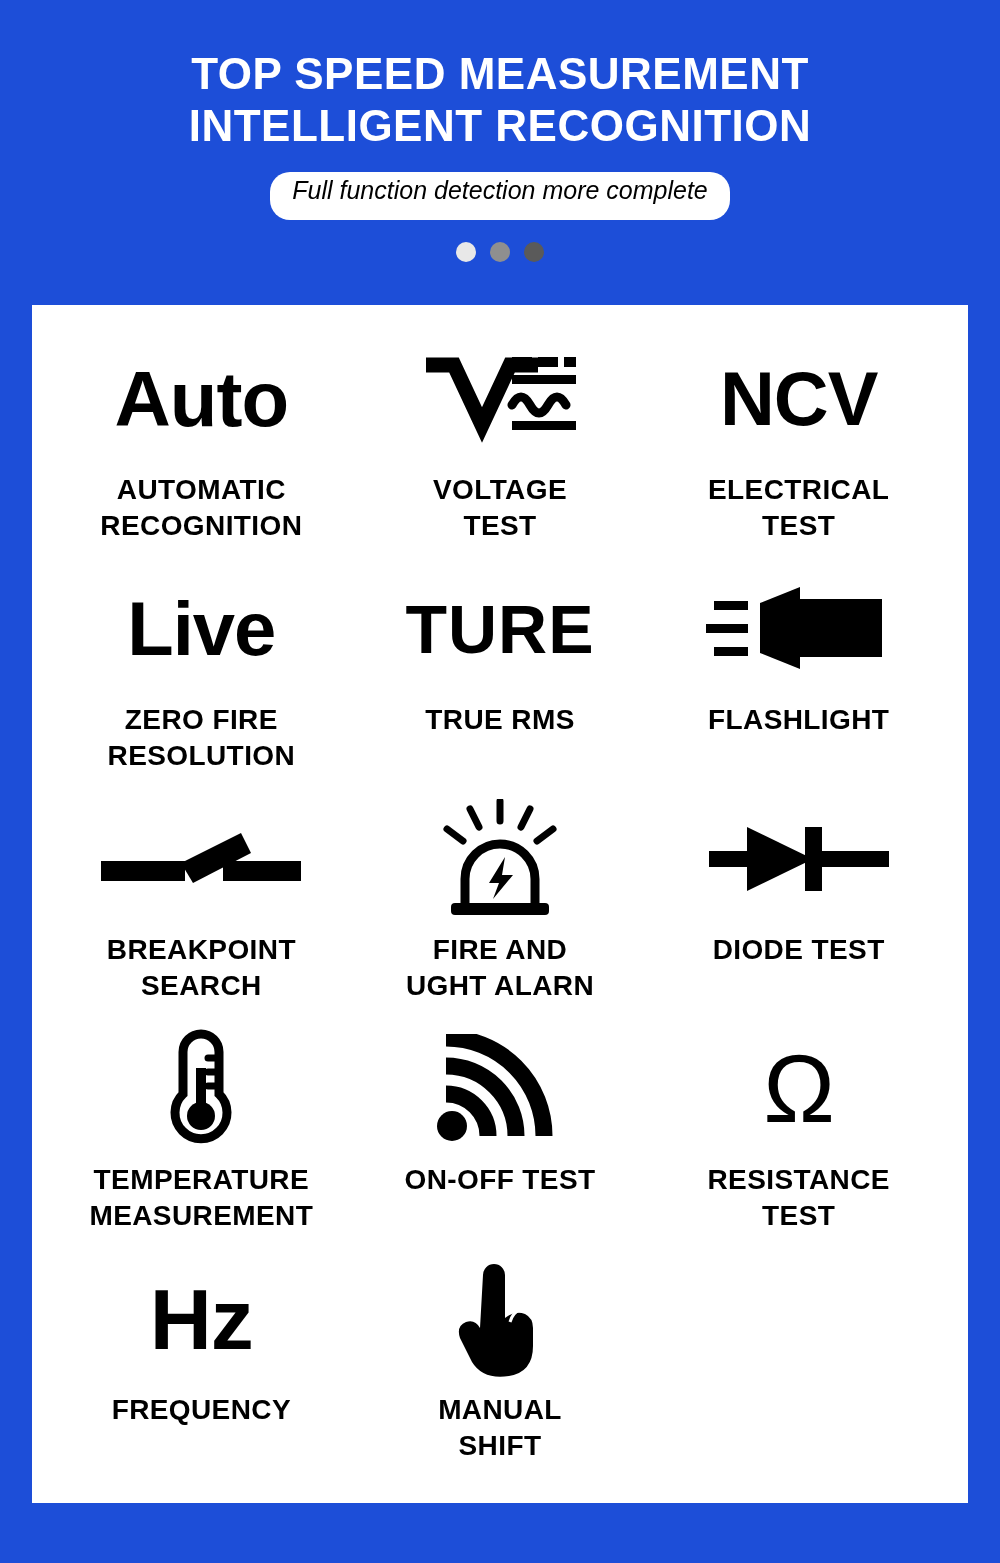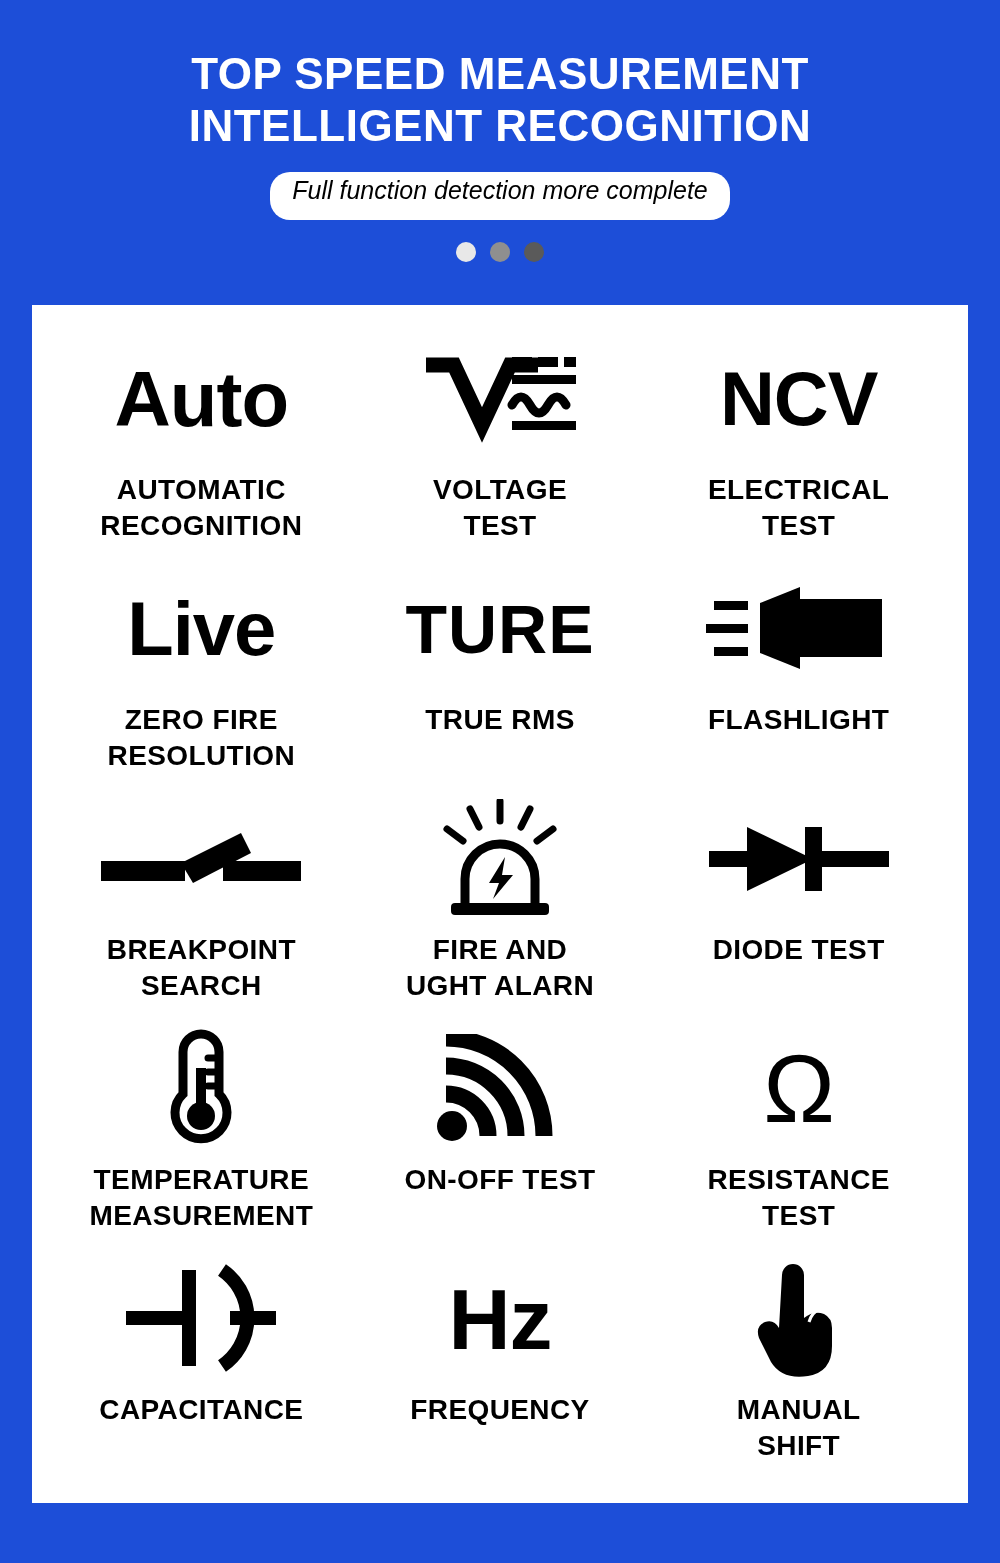--- a/index.html
+++ b/index.html
@@ -302,34 +302,20 @@
       <div class="cell">
         <div class="glyph">
           <span class="glyph-text" style="font-size:96px;font-weight:normal">Ω</span>
         </div>
         <div class="caption">
           <span>RESISTANCE</span>
           <span class="l2">TEST</span>
         </div>
       </div>
 
-      <div class="cell">
-        <div class="glyph">
-          <svg width="150" height="110" viewBox="0 0 150 110" aria-hidden="true">
-            <rect x="0" y="47" width="56" height="14" fill="#000"></rect>
-            <rect x="56" y="6" width="14" height="96" fill="#000"></rect>
-            <path d="M96 6 a58 58 0 0 1 0 96" fill="none" stroke="#000" stroke-width="14"></path>
-            <rect x="104" y="47" width="46" height="14" fill="#000"></rect>
-          </svg>
-        </div>
-        <div class="caption">
-          <span>CAPACITANCE</span>
-          <span class="l2"></span>
-        </div>
-      </div>
 
       <div class="cell">
         <div class="glyph">
           <span class="glyph-text" style="font-size:86px">Hz</span>
         </div>
         <div class="caption">
           <span>FREQUENCY</span>
           <span class="l2"></span>
         </div>
       </div>

